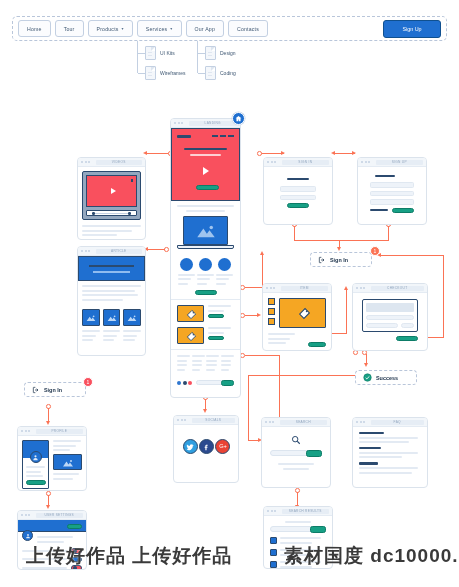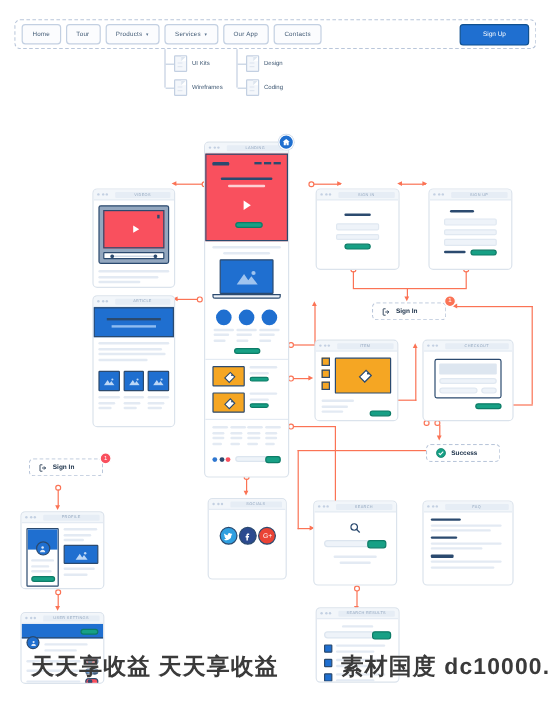--- a/index.html
+++ b/index.html
@@ -817,16 +817,16 @@
   </div>
 
   <div class="pill" style="left:355px; top:370px; width:62px;">
     <svg width="9" height="9" viewBox="0 0 24 24">
       <circle cx="12" cy="12" r="10" fill="#17a085" stroke="#0d7c67" stroke-width="1.6"></circle>
       <path d="M7 12.5l3.2 3.2L17 9" fill="none" stroke="#ffffff" stroke-width="2.4"></path>
     </svg>
     <span class="lbl">Success</span>
   </div>
 
-  <div class="wm" style="left:26px; top:543px;">天天享收益 天天享收益</div>
+  <div class="wm" style="left:26px; top:543px;">上传好作品 上传好作品</div>
   <div class="wm" style="left:284px; top:543px;">素材国度  dc10000.com</div>
 
 </div>
 
 </body></html>

